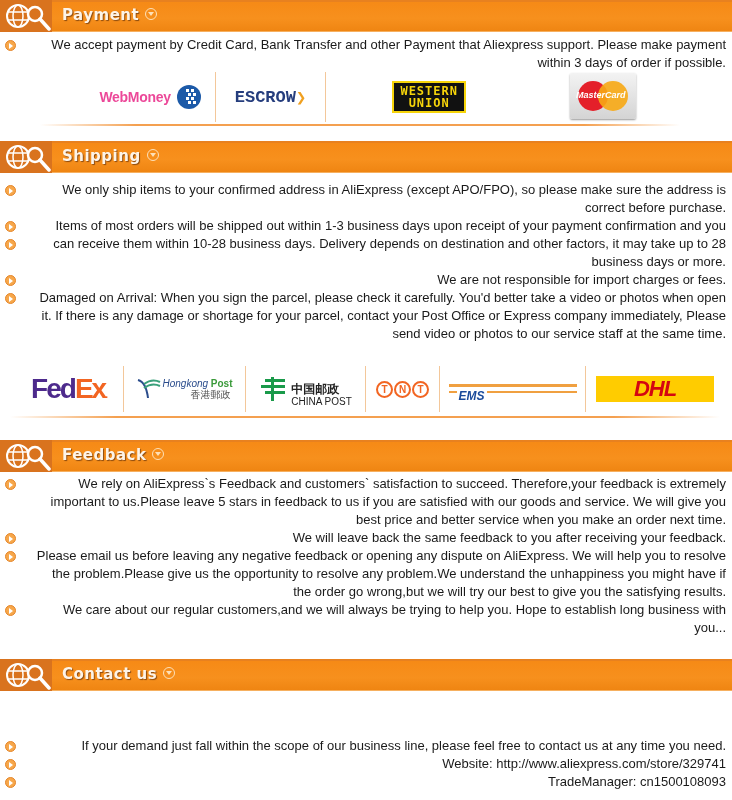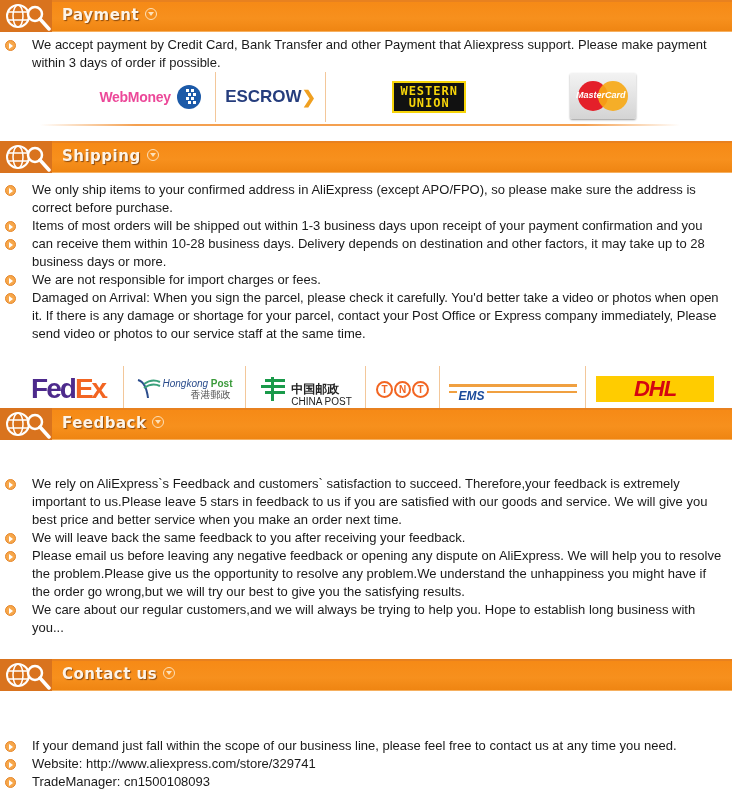--- a/index.html
+++ b/index.html
@@ -30,21 +30,21 @@
     .section-header .chev::after {
       content: ""; position: absolute; left: 2px; top: 3px;
       border-left: 3px solid transparent; border-right: 3px solid transparent;
       border-top: 4px solid #fde0b8;
     }
 
     .para {
       position: absolute; left: 0; width: 732px;
       font-size: 13px; line-height: 18px; color: #1a1a1a;
     }
-    .item { position: relative; padding-left: 32px; padding-right: 6px; }
+    .item { position: relative; padding-left: 32px; padding-right: 6px; text-align: right; }
     .bullet {
       position: absolute; left: 5px; top: 4px; width: 11px; height: 11px;
       border-radius: 50%; background: #f7a74a; border: 1px solid #e5862a;
     }
     .bullet::after {
       content: ""; position: absolute; left: 3px; top: 2px;
       border-top: 3px solid transparent; border-bottom: 3px solid transparent;
       border-left: 4px solid #ffffff;
     }
 
@@ -54,21 +54,21 @@
       border-right: 1px solid #f3c79a;
     }
     .logo-cell:last-child { border-right: none; }
     .logo-underline {
       position: absolute; height: 2px;
       background: linear-gradient(90deg, rgba(244,160,80,0), #f4a050 15%, #f4a050 85%, rgba(244,160,80,0));
     }
 
     .webmoney { font-size: 14px; color: #ec4899; font-weight: bold; letter-spacing: -0.3px; }
     .visa { font-size: 26px; font-weight: bold; font-style: italic; color: #1a4a9a; letter-spacing: -1px; }
-    .escrow { font-size: 17px; font-weight: bold; color: #253d7d; }
+    .escrow { font-size: 17px; font-weight: bold; color: #253d7d; font-family: Liberation Mono, monospace; }
     .escrow span { color: #f0a020; }
     .wu {
       background: #111; color: #f6d40a; font-family: "DejaVu Sans Mono", monospace; font-weight: bold;
       font-size: 12px; line-height: 12px; padding: 2px 6px; text-align: center; letter-spacing: 1px;
       border: 2px solid #f6d40a;
     }
     .mc-card {
       width: 66px; height: 46px; background: linear-gradient(#f3f3f3, #d4d4d4);
       border-radius: 2px; position: relative; box-shadow: 0 1px 2px #999;
     }
@@ -242,21 +242,21 @@
       <div style="position:absolute; left:0; top:9px; width:128px; height:2px; background:#f0a040;"></div>
       <span class="ems" style="position:absolute; left:8px; top:-1px; background:#fff; padding:0 2px;">EMS</span>
     </div>
   </div>
   <div class="logo-cell" style="width:138px;">
     <div class="dhl">DHL</div>
   </div>
 </div>
 <div class="logo-underline" style="left:10px; top:416px; width:710px;"></div>
 
-<div class="section-header" style="top:408px;padding-left:48px;">
+<div class="section-header" style="top:440px;padding-left:48px;">
   <div class="globe-box">
     <svg width="50" height="30" viewBox="0 0 50 30">
       <circle cx="16" cy="15" r="11" fill="none" stroke="#fff" stroke-width="2"></circle>
       <ellipse cx="16" cy="15" rx="5" ry="11" fill="none" stroke="#fff" stroke-width="1.5"></ellipse>
       <line x1="5" y1="11" x2="27" y2="11" stroke="#fff" stroke-width="1.5"></line>
       <line x1="5" y1="19" x2="27" y2="19" stroke="#fff" stroke-width="1.5"></line>
       <circle cx="33" cy="13" r="7" fill="#d9731e" stroke="#fff" stroke-width="2.5"></circle>
       <line x1="38" y1="18" x2="47" y2="28" stroke="#fff" stroke-width="3.5" stroke-linecap="round"></line>
     </svg>
   </div>

